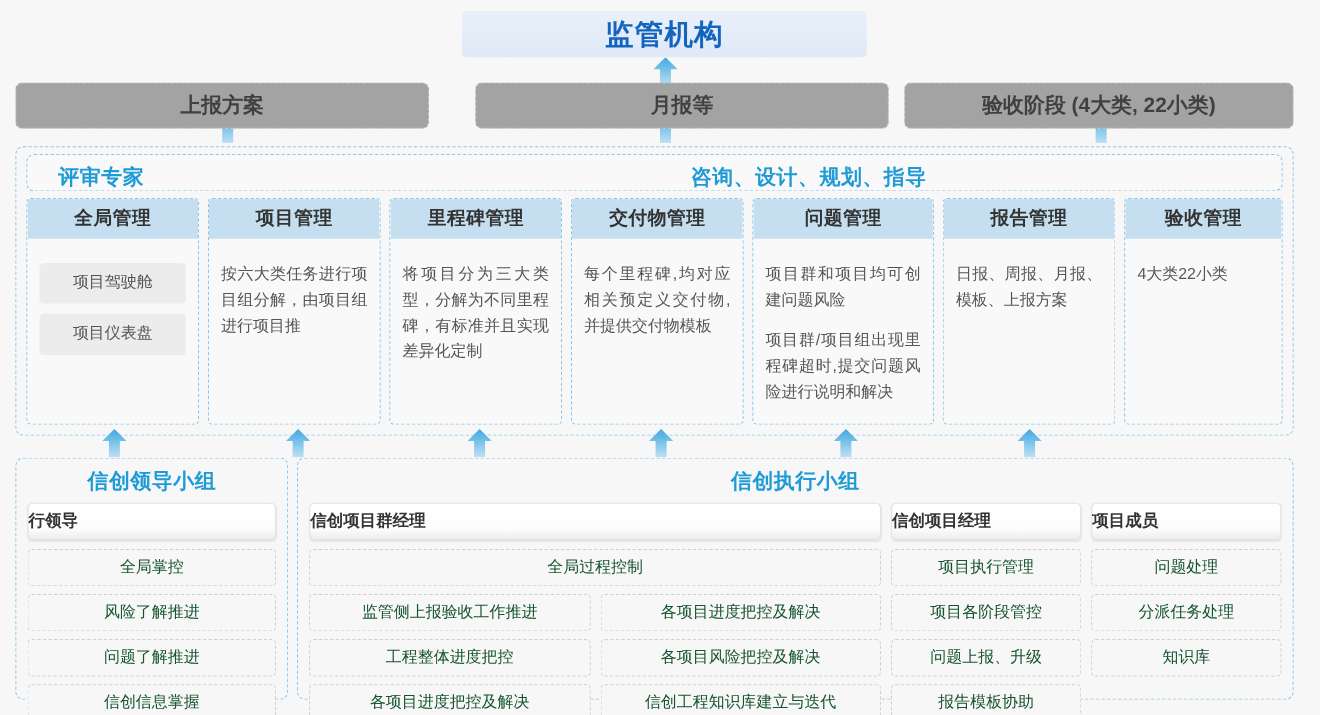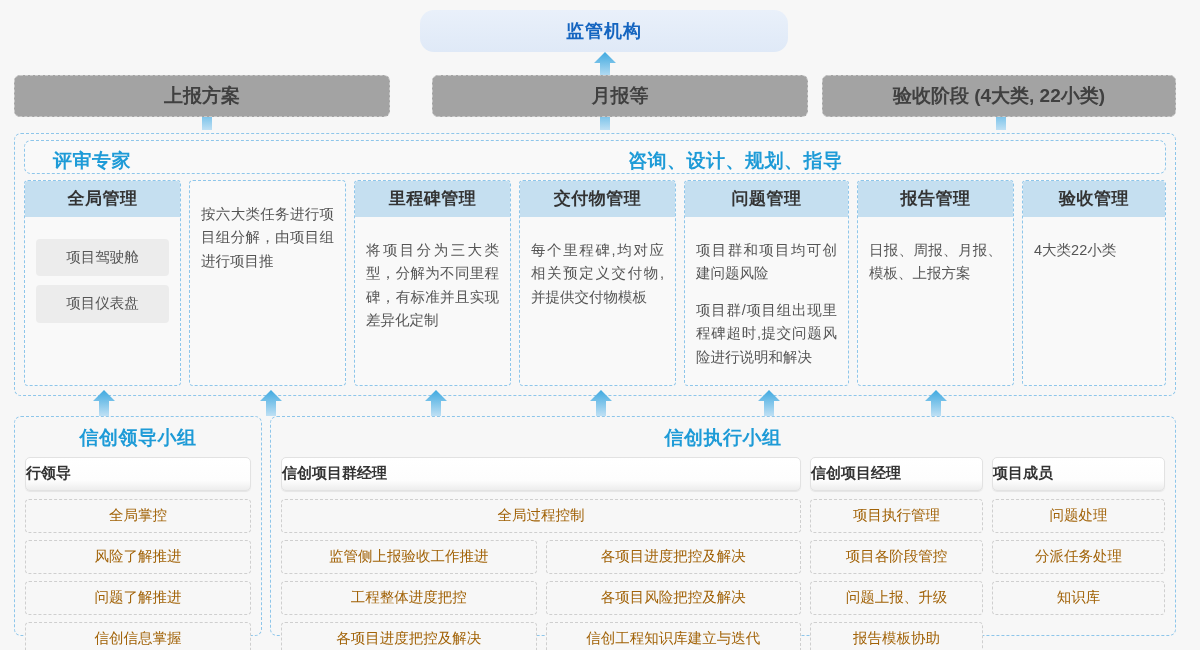--- a/index.html
+++ b/index.html
@@ -11,23 +11,23 @@
     overflow:hidden;
     position:relative;
   }
   .stage{position:absolute;inset:0;}
 
   
   .abs{position:absolute;box-sizing:border-box;}
 
   .topbox{
     background:linear-gradient(180deg,#e9f0fa 0%,#dfe9f7 100%);
-    border-radius:14px;
+    border-radius:4px;
     display:flex;align-items:center;justify-content:center;
-    font-size:18px;font-weight:bold;color:#1565c0;
+    font-size:26px;font-weight:bold;color:#1565c0;
     letter-spacing:1px;
   }
 
   .dashbox{
     border:1px dashed #c9c9c9;
     background:#a3a3a3;
     border-radius:6px;
     display:flex;align-items:center;justify-content:center;
     font-size:19px;font-weight:bold;color:#404040;
   }
@@ -94,21 +94,21 @@
     box-shadow:0 1px 1px rgba(0,0,0,.07);
     text-align:left;
     font-size:15px;font-weight:bold;color:#333;
     padding:6px 0 7px;
   }
   .task{
     border:1px dashed #cfcfcf;
     border-radius:4px;
     background:#f7f7f7;
     text-align:center;
-    font-size:14.5px;color:#a16207;
+    font-size:14.5px;color:#14532d;
     padding:6px 0 7px;
   }
   .stack>*{margin-top:7px;}
   .stack>*:first-child{margin-top:0;}
   .row2{display:flex;gap:9px;}
   .row2>*{flex:1;}
 </style>
 </head>
 <body>
 
@@ -164,20 +164,21 @@
 
   <div class="abs col" style="left:24px;top:180px;width:157px;height:206px;">
     <div class="col-head">全局管理</div>
     <div class="col-body">
       <div class="chip">项目驾驶舱</div>
       <div class="chip">项目仪表盘</div>
     </div>
   </div>
 
   <div class="abs col" style="left:189px;top:180px;width:157px;height:206px;">
+    <div class="col-head">项目管理</div>
     <div class="col-body">
       <p>按六大类任务进行项目组分解，由项目组进行项目推</p>
     </div>
   </div>
 
   <div class="abs col" style="left:354px;top:180px;width:157px;height:206px;justify-content:space-between;">
     <div class="col-head">里程碑管理</div>
     <div class="col-body">
       <p>将项目分为三大类型，分解为不同里程碑，有标准并且实现差异化定制</p>
     </div>

